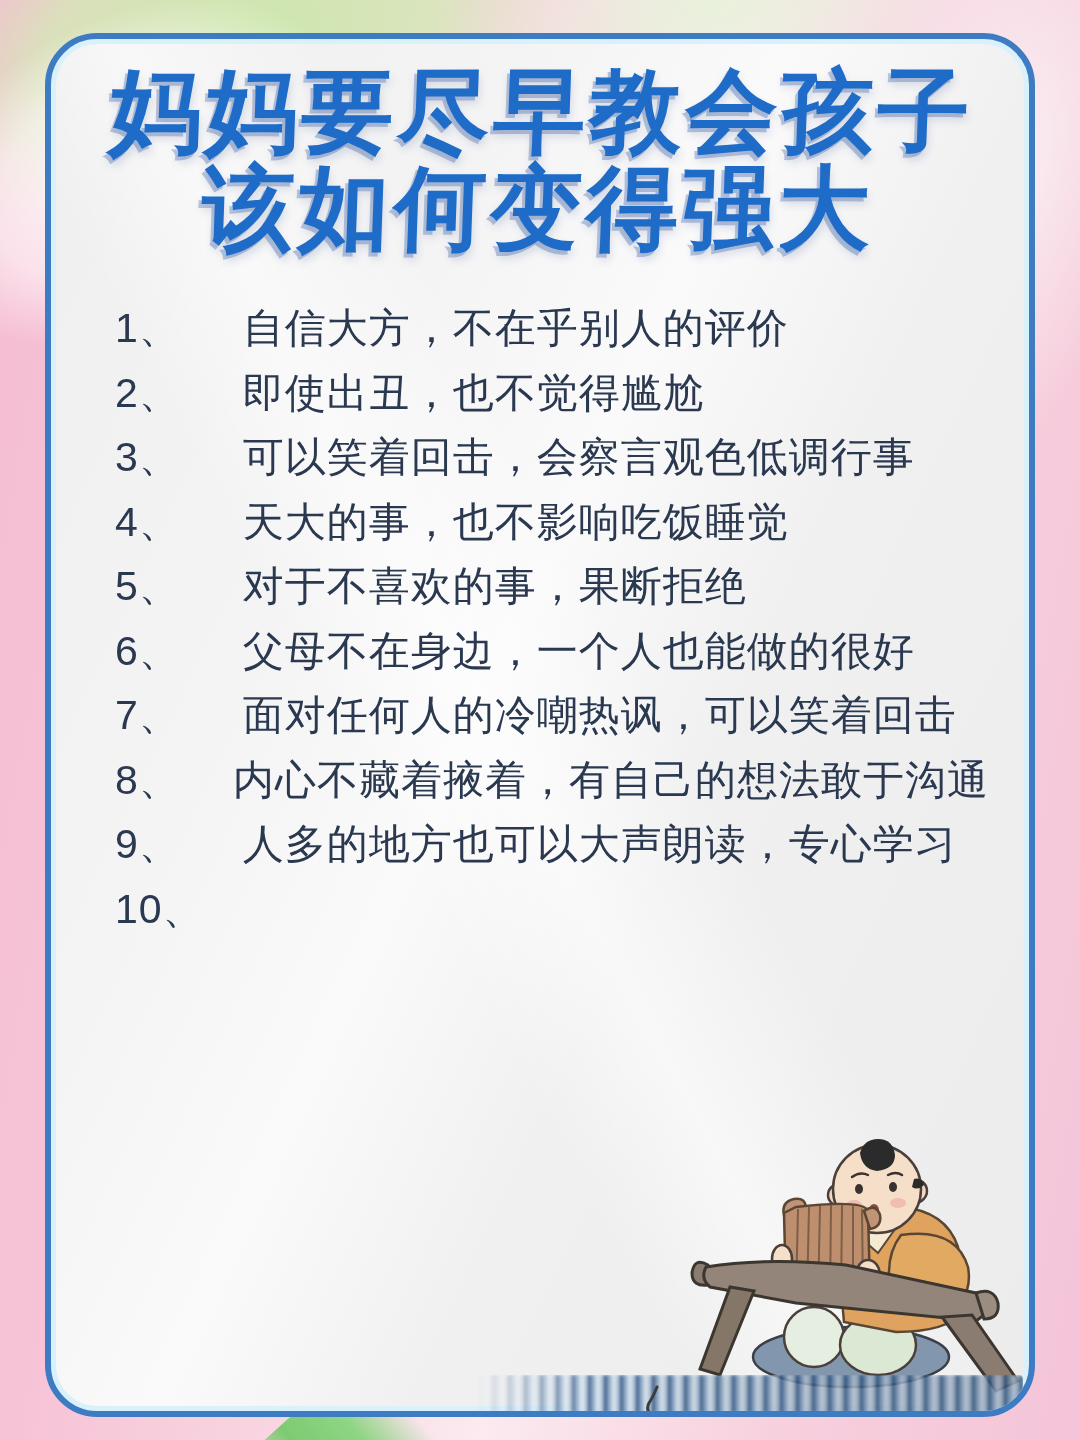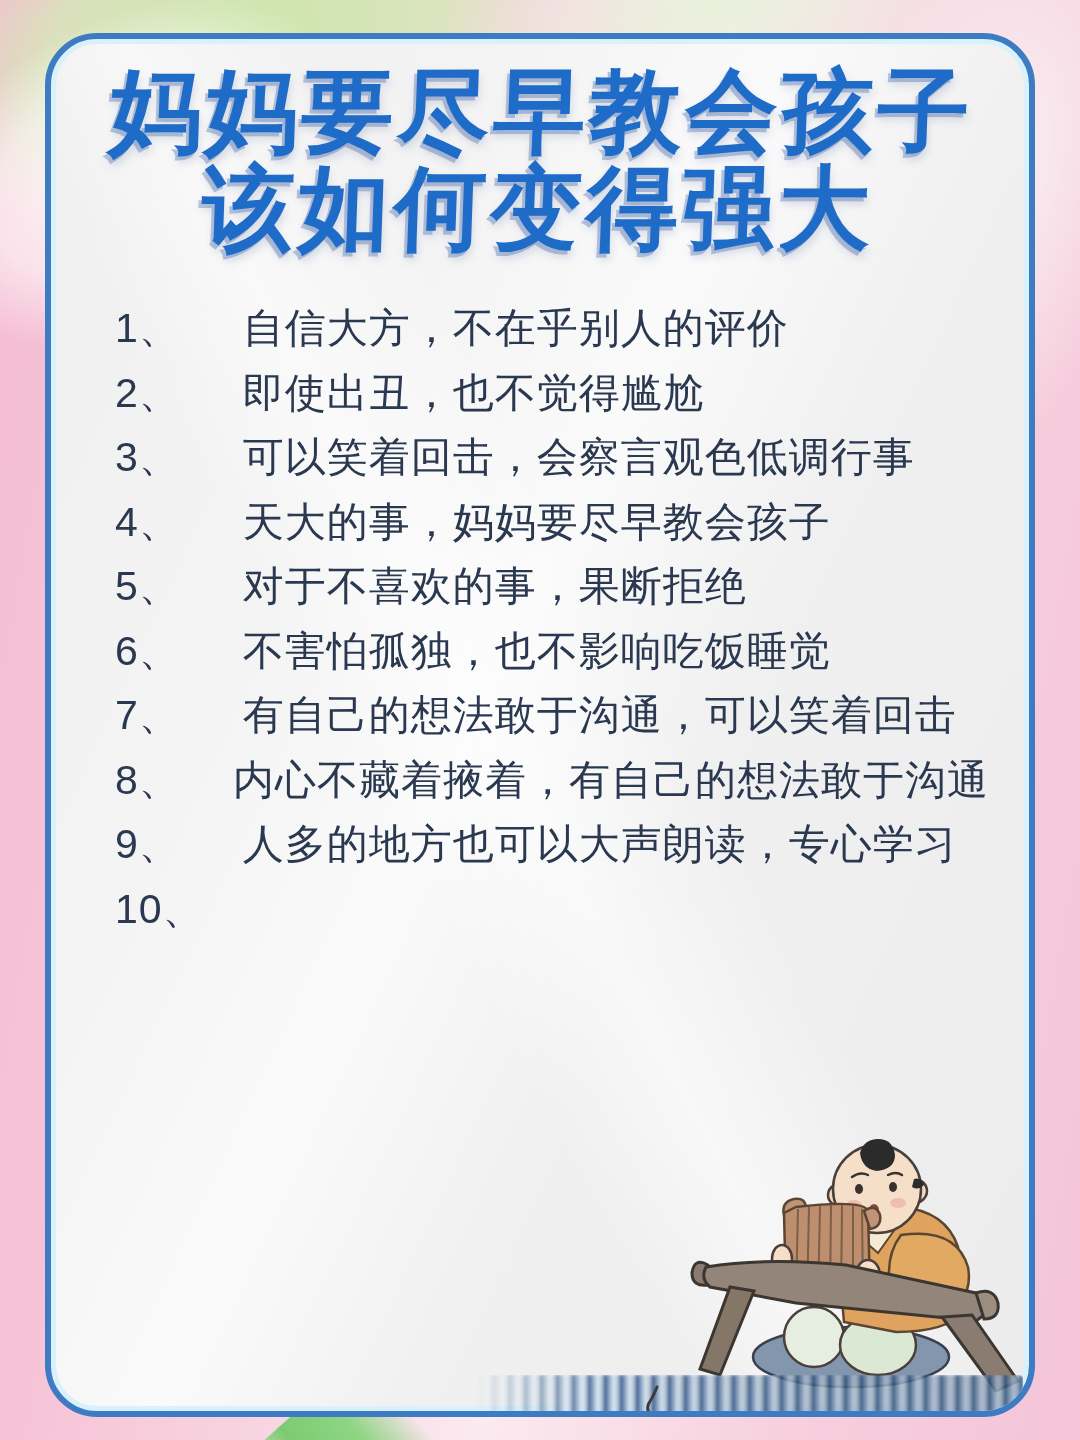--- a/index.html
+++ b/index.html
@@ -81,33 +81,33 @@
     <div class="list-item">
       <span class="num">2、</span>
       <span class="txt">即使出丑，也不觉得尴尬</span>
     </div>
     <div class="list-item">
       <span class="num">3、</span>
       <span class="txt">可以笑着回击，会察言观色低调行事</span>
     </div>
     <div class="list-item">
       <span class="num">4、</span>
-      <span class="txt">天大的事，妈妈要尽早教会孩子</span>
+      <span class="txt">天大的事，也不影响吃饭睡觉</span>
     </div>
     <div class="list-item">
       <span class="num">5、</span>
       <span class="txt">对于不喜欢的事，果断拒绝</span>
     </div>
     <div class="list-item">
       <span class="num">6、</span>
-      <span class="txt">不害怕孤独，也不影响吃饭睡觉</span>
+      <span class="txt">父母不在身边，一个人也能做的很好</span>
     </div>
     <div class="list-item">
       <span class="num">7、</span>
-      <span class="txt">有自己的想法敢于沟通，可以笑着回击</span>
+      <span class="txt">面对任何人的冷嘲热讽，可以笑着回击</span>
     </div>
     <div class="list-item">
       <span class="num">8、</span>
       <span class="txt">内心不藏着掖着，有自己的想法敢于沟通</span>
     </div>
     <div class="list-item">
       <span class="num">9、</span>
       <span class="txt">人多的地方也可以大声朗读，专心学习</span>
     </div>
     <div class="list-item">

